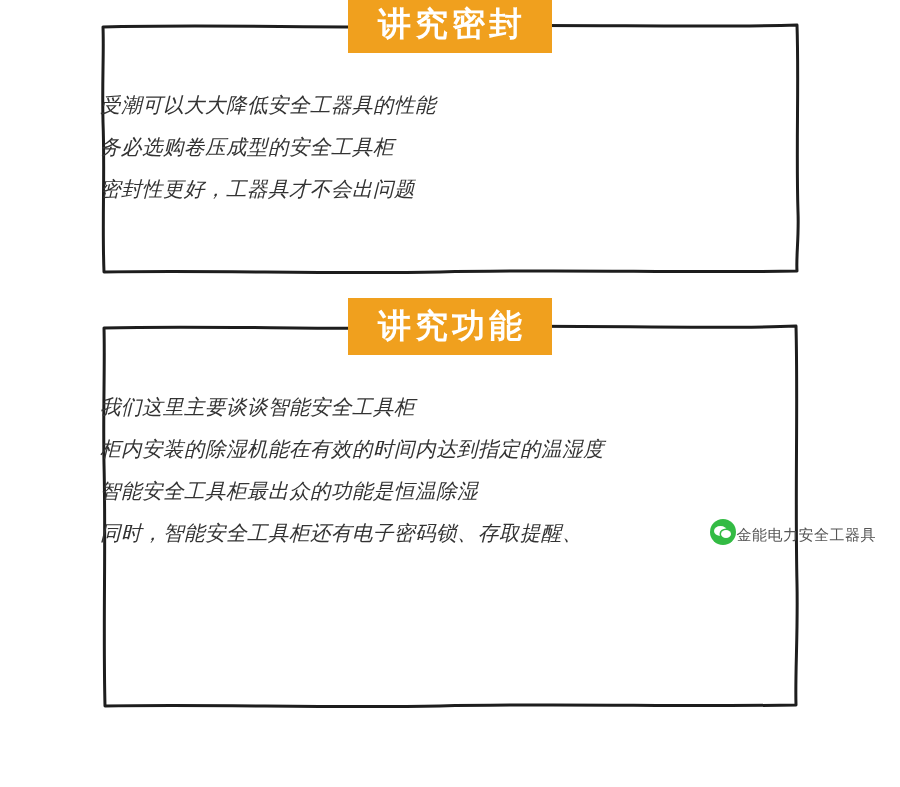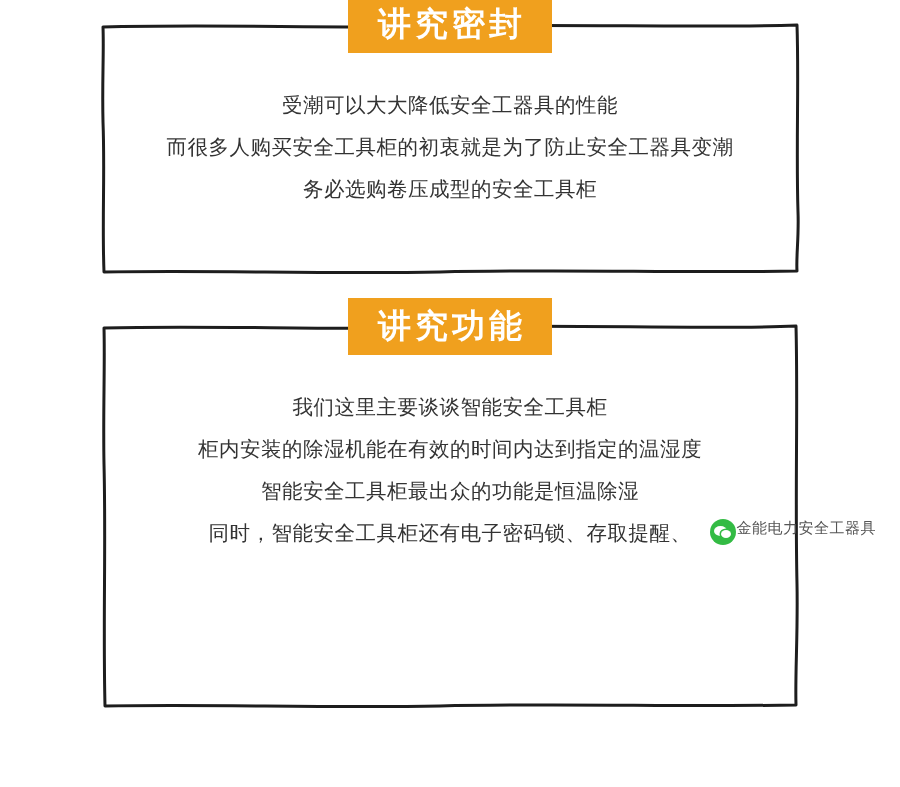--- a/index.html
+++ b/index.html
@@ -52,21 +52,21 @@
     line-height: 1;
     padding: 11px 26px 13px 30px;
     white-space: nowrap;
     font-family: "Liberation Sans", sans-serif;
   }
 
   .section-body {
     position: relative;
     padding-top: 48px;
     padding-bottom: 20px;
-    text-align: center;
+    font-style: italic;
   }
 
   .body-line {
     font-size: 20.5px;
     line-height: 42px;
     color: #333333;
     letter-spacing: 0.5px;
     white-space: nowrap;
   }
 
@@ -86,21 +86,21 @@
   #section-function .section-body {
     padding-top: 62px;
   }
 
   
   .footer {
     position: absolute;
     right: 24px;
     bottom: 14px;
     display: flex;
-    align-items: flex-start;
+    align-items: flex-end;
     gap: 1px;
   }
   .footer-logo {
     width: 26px;
     height: 26px;
     border-radius: 50%;
     background: #33bb44;
     position: relative;
     flex: none;
   }
@@ -139,22 +139,22 @@
   <div class="section" id="section-seal">
     <svg class="frame-svg" viewBox="0 0 700 252" preserveAspectRatio="none">
       <path d="M3,5 C120,2 240,7 360,4 C480,2 600,6 697,3
                C699,60 696,125 698,190 C699,215 696,235 697,249
                C580,251 460,247 340,250 C220,252 110,248 4,250
                C2,200 5,150 3,100 C2,60 4,30 3,5 Z" fill="none" stroke="#1d1d1d" stroke-width="3" stroke-linejoin="round" stroke-linecap="round"></path>
     </svg>
     <div class="section-title">讲究密封</div>
     <div class="section-body">
       <div class="body-line">受潮可以大大降低安全工器具的性能</div>
-      <div class="body-line">而很多人购买安全工具柜的初衷就是为了防止安全工器具变潮</div>
       <div class="body-line">务必选购卷压成型的安全工具柜</div>
+      <div class="body-line">密封性更好，工器具才不会出问题</div>
     </div>
   </div>
 
   <div class="section" id="section-function">
     <svg class="frame-svg" viewBox="0 0 700 384" preserveAspectRatio="none">
       <path d="M4,4 C120,1 240,7 360,3 C480,0 600,6 696,2
                C698,80 695,170 697,260 C698,310 695,350 696,381
                C580,383 460,379 340,382 C220,384 110,380 5,382
                C3,300 6,220 4,140 C3,90 5,40 4,4 Z" fill="none" stroke="#1d1d1d" stroke-width="3" stroke-linejoin="round" stroke-linecap="round"></path>
     </svg>

